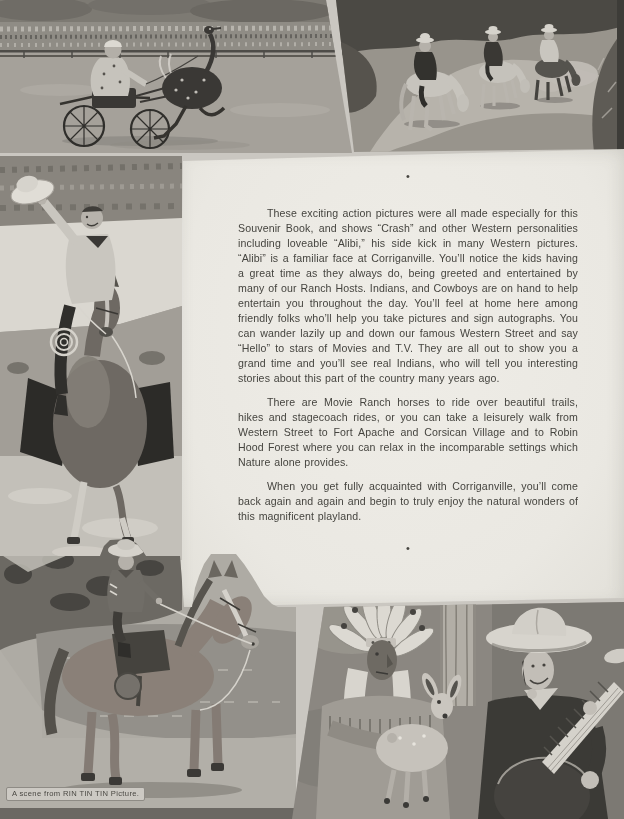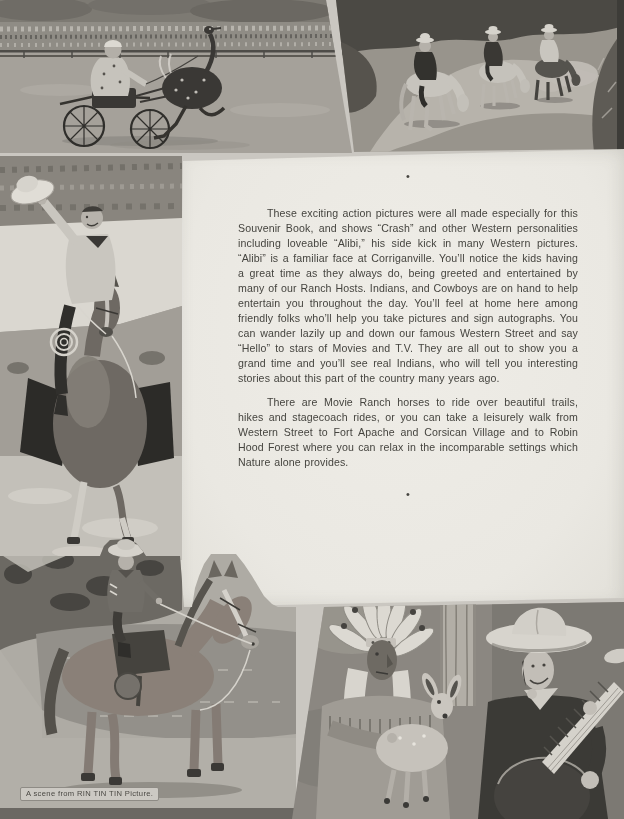--- a/index.html
+++ b/index.html
@@ -44,21 +44,21 @@
   .dot-bottom{margin-top:20px;}
   .panel-content p{
     margin:8px 0 9px 0;
     font-size:10.6px; line-height:15px; letter-spacing:.12px; word-spacing:.6px;
     text-align:justify; text-indent:29px;
     color:var(--c-ink,#45443f);
   }
 
   
   .caption{
-    position:absolute; left:20px; top:787px; z-index:6;
+    position:absolute; left:6px; top:787px; z-index:6;
     background:var(--c-caption_bg,#ccc9c3);
     border:1px solid #8e8b85; border-radius:2px;
     padding:1px 5px 2px 5px;
     font-size:7.6px; letter-spacing:.35px;
     color:var(--c-caption_ink,#4a4843);
     white-space:nowrap;
   }
 </style>
 </head>
 <body>
@@ -396,18 +396,19 @@
         <circle cx="298" cy="110" r="7" fill="#c2beb7"></circle>
         <circle cx="298" cy="182" r="9" fill="#c2beb7"></circle>
       </g>
     </svg>
   </div>
 
   <div class="panel-content">
     <span class="dot dot-top">•</span>
     <p>These exciting action pictures were all made especially for this Souvenir Book, and shows “Crash” and other Western personalities including loveable “Alibi,” his side kick in many Western pictures. “Alibi” is a familiar face at Corriganville. You’ll notice the kids having a great time as they always do, being greeted and entertained by many of our Ranch Hosts. Indians, and Cowboys are on hand to help entertain you throughout the day. You’ll feel at home here among friendly folks who’ll help you take pictures and sign autographs. You can wander lazily up and down our famous Western Street and say “Hello” to stars of Movies and T.V. They are all out to show you a grand time and you’ll see real Indians, who will tell you interesting stories about this part of the country many years ago.</p>
     <p>There are Movie Ranch horses to ride over beautiful trails, hikes and stagecoach rides, or you can take a leisurely walk from Western Street to Fort Apache and Corsican Village and to Robin Hood Forest where you can relax in the incomparable settings which Nature alone provides.</p>
+    <p>When you get fully acquainted with Corriganville, you’ll come back again and again and begin to truly enjoy the natural wonders of this magnificent playland.</p>
     <span class="dot dot-bottom">•</span>
   </div>
 
   <div class="caption">A scene from RIN TIN TIN Picture.</div>
 
 </div>
 
 </body></html>

